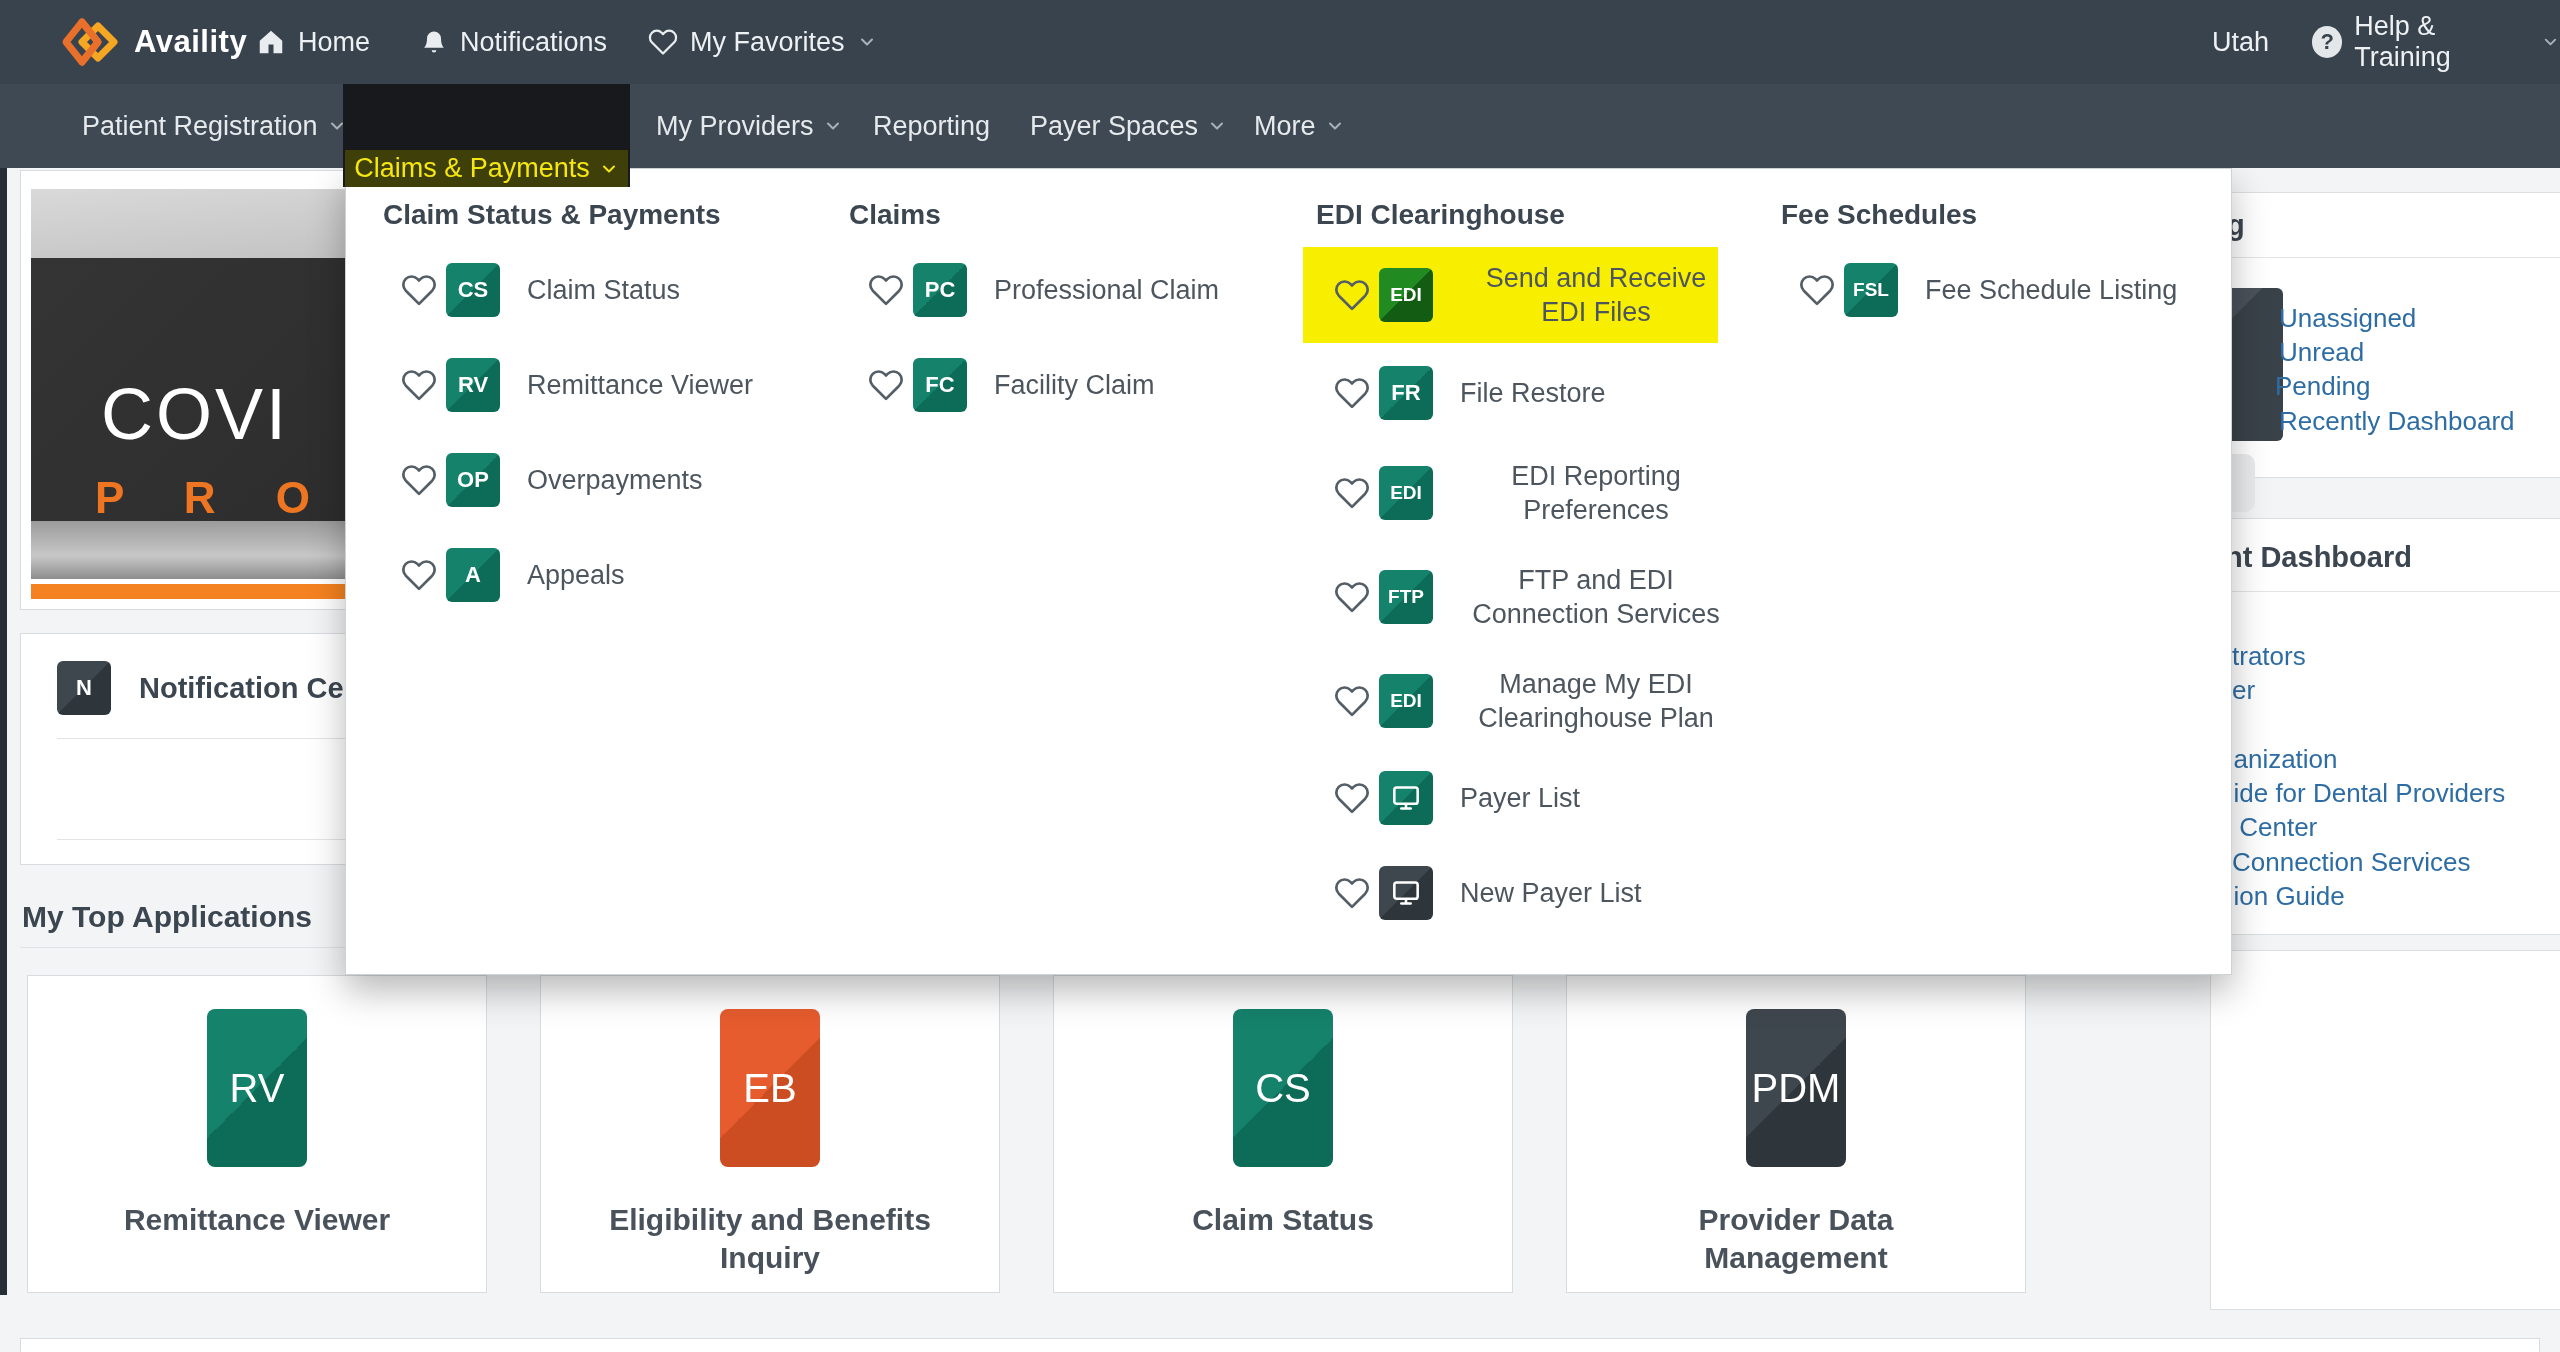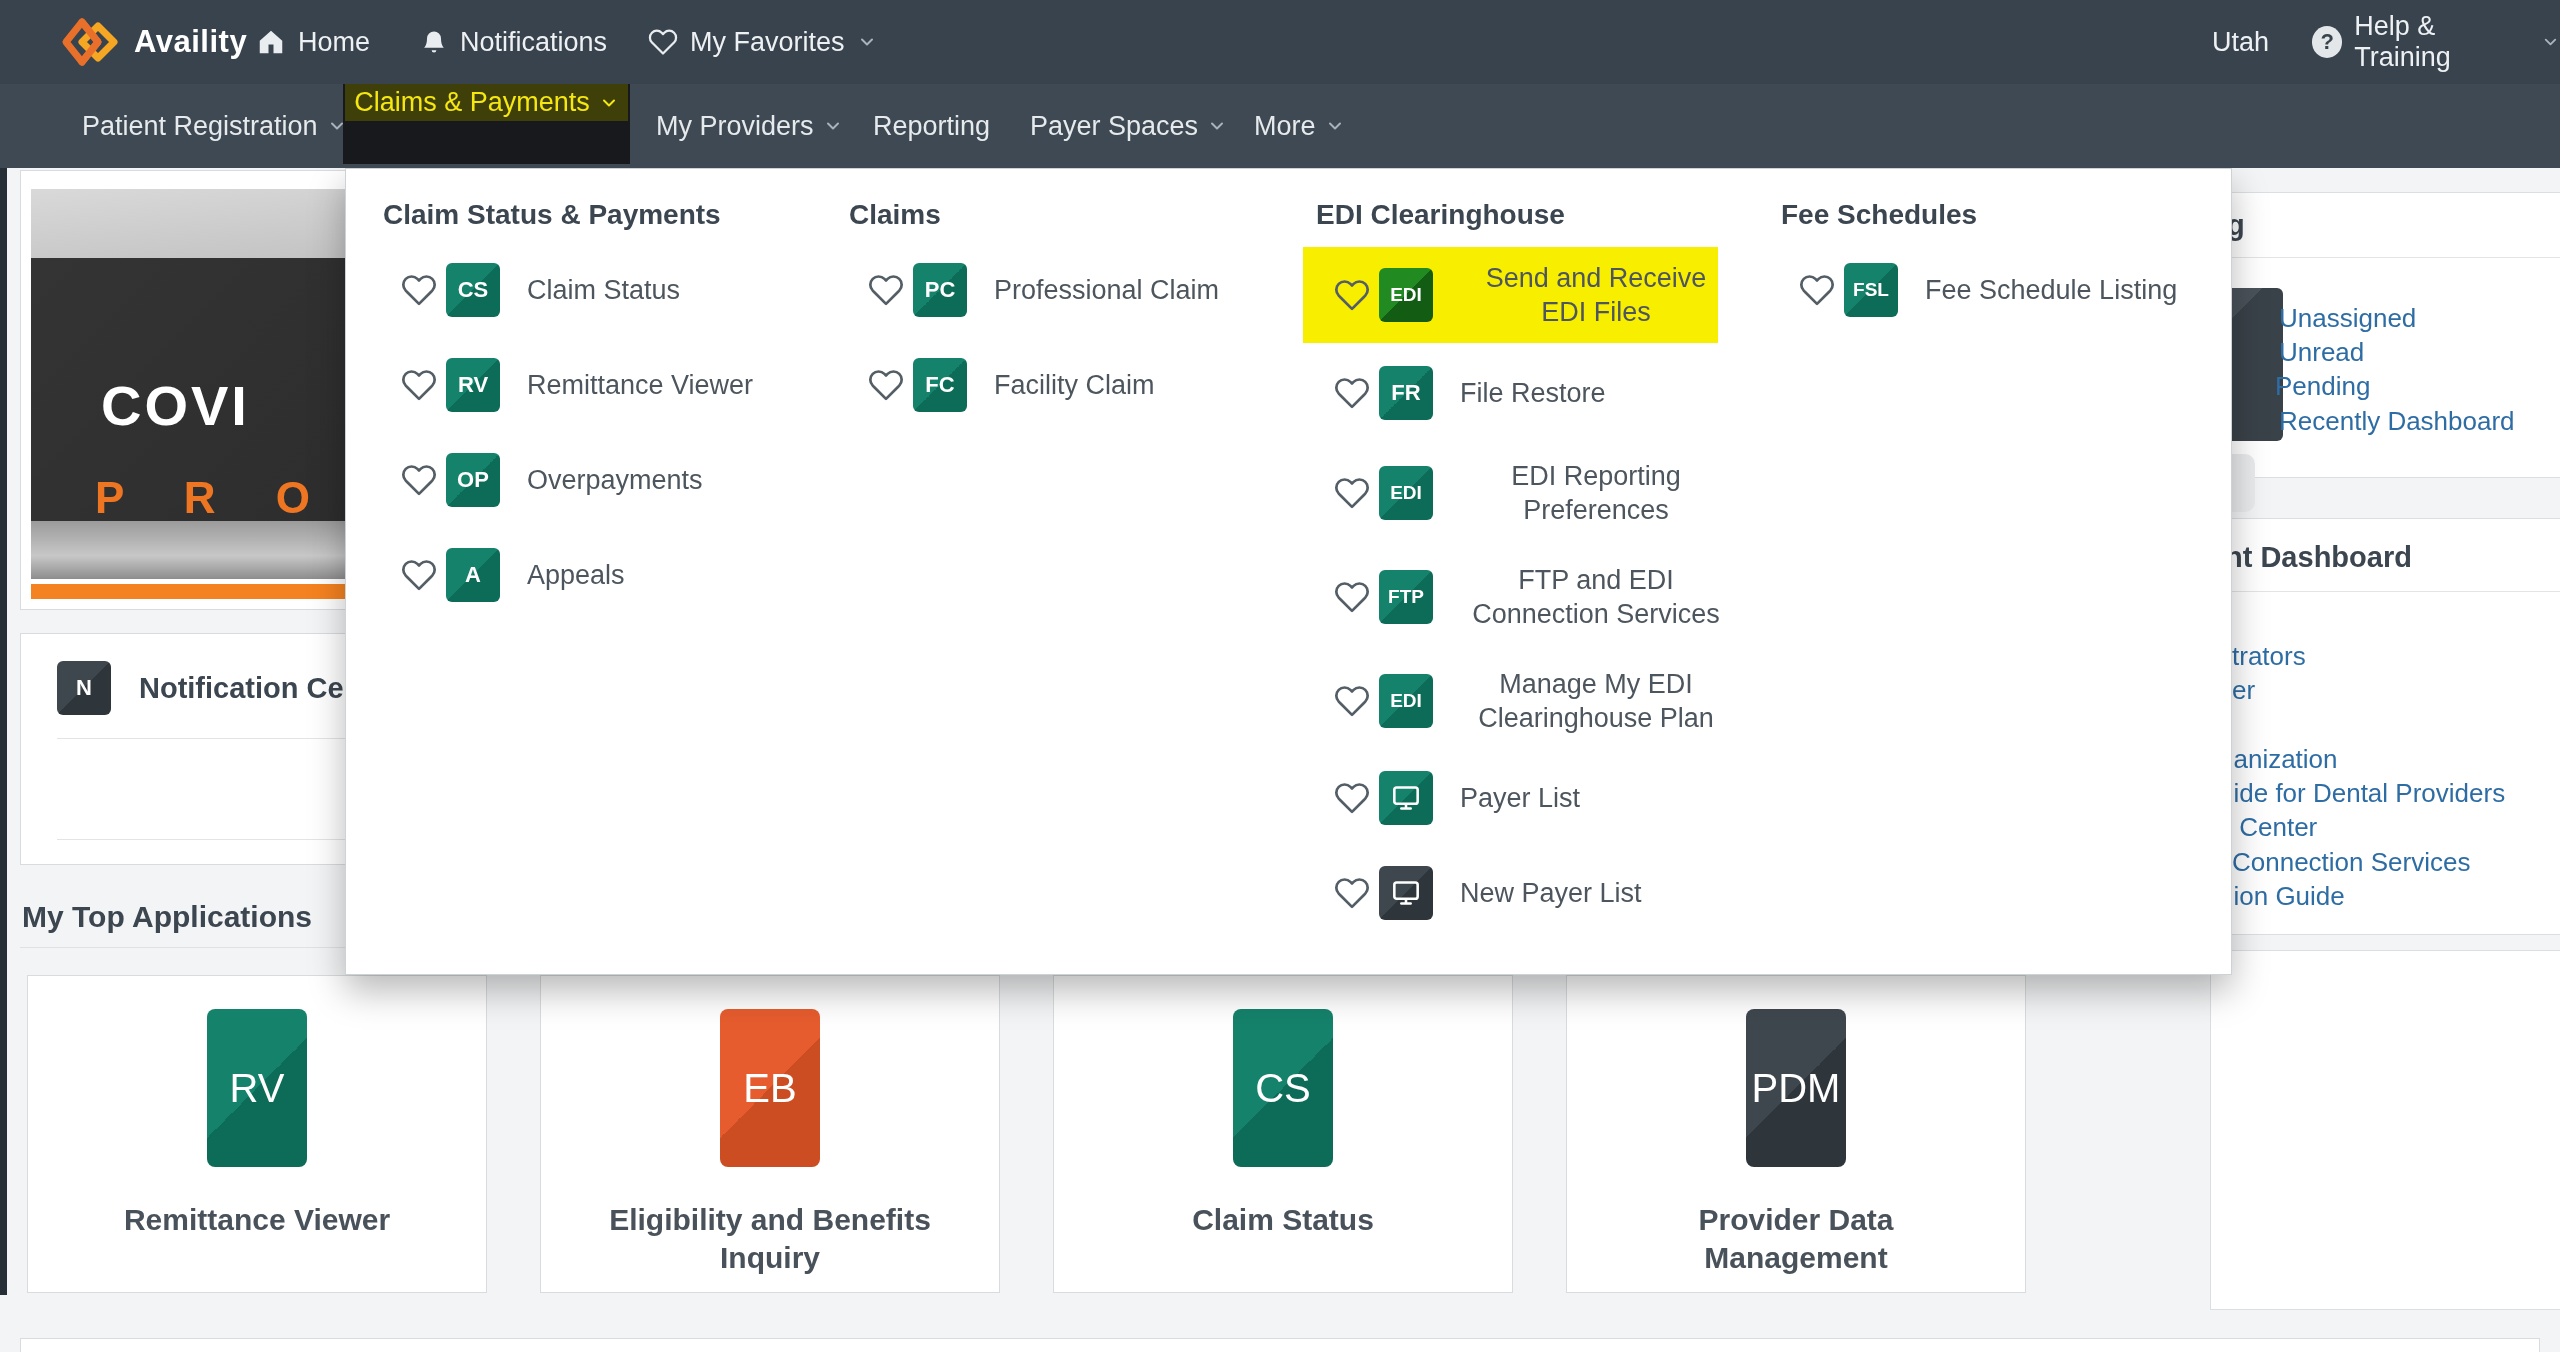--- a/index.html
+++ b/index.html
@@ -10,38 +10,38 @@
   .topbar { position:absolute; left:0; top:0; width:2560px; height:84px; background:#39434d; z-index:40; }
   .tb-group { position:absolute; top:0; height:84px; display:flex; align-items:center; gap:12px;
               color:#eef1f3; font-size:27px; cursor:pointer; }
   .brand-text { font-size:31px; font-weight:bold; color:#fff; letter-spacing:.5px; }
   .chev { width:20px; height:20px; }
 
   
   .mainnav { position:absolute; left:0; top:84px; width:2560px; height:84px; background:#3e4953; z-index:40; }
   .mn-item { position:absolute; top:0; height:84px; display:flex; align-items:center; gap:9px;
              color:#e6eaec; font-size:27px; cursor:pointer; }
-  .mn-active-block { position:absolute; left:343px; top:0; width:287px; height:80px; background:#17191c;
-                     display:flex; align-items:flex-start; justify-content:center; cursor:pointer; }
+  .mn-active-block { position:absolute; left:343px; top:0; width:287px; height:103px; background:#17191c;
+                     display:flex; align-items:flex-end; justify-content:center; cursor:pointer; }
   .mn-active-label { display:flex; align-items:center; gap:9px; background:#3f3f0a; color:#f6e711;
                      font-size:27px; padding:3px 9px; }
 
   
   .content { position:absolute; left:0; top:168px; width:2560px; height:1184px; background:#f3f4f5; }
   .sliver { position:absolute; left:0; top:168px; width:7px; height:1127px; background:#262f38; z-index:5; }
   .card { background:#fff; border:1px solid #d9dcde; position:absolute; }
 
   
   .banner-card { left:20px; top:170px; width:2176px; height:440px; }
   .band { position:absolute; left:10px; right:10px; }
   .band-metal-top { top:18px; height:69px; background:linear-gradient(175deg,#d9d9d9 0%,#b9b9b9 55%,#828282 100%); }
   .band-dark { top:87px; height:263px; background:linear-gradient(135deg,#343434 0%,#232323 60%,#1c1c1c 100%); }
   .band-metal-bot { top:350px; height:58px; background:linear-gradient(180deg,#9b9b9b 0%,#c7c7c7 60%,#8d8d8d 100%); }
   .band-orange { top:413px; height:15px; background:#f58220; }
-  .cov1 { position:absolute; left:70px; top:115px; font-size:56px; font-weight:bold; color:#fff; letter-spacing:3px; }
+  .cov1 { position:absolute; left:70px; top:115px; font-size:72px; font-weight:normal; color:#fff; letter-spacing:3px; }
   .cov2 { position:absolute; left:64px; top:215px; font-size:44px; font-weight:bold; color:#ee7522; letter-spacing:24px; }
   .cov3 { position:absolute; left:66px; top:262px; font-size:52px; font-weight:300; color:#f1f1f1; letter-spacing:2px; }
 
   
   .notif-card { left:20px; top:633px; width:2176px; height:232px; }
   .notif-title { position:absolute; left:118px; top:0; height:108px; display:flex; align-items:center;
                  font-size:29px; font-weight:bold; color:#3c4650; white-space:nowrap; }
   .hr { position:absolute; height:1px; background:#e2e4e6; }
 
   

